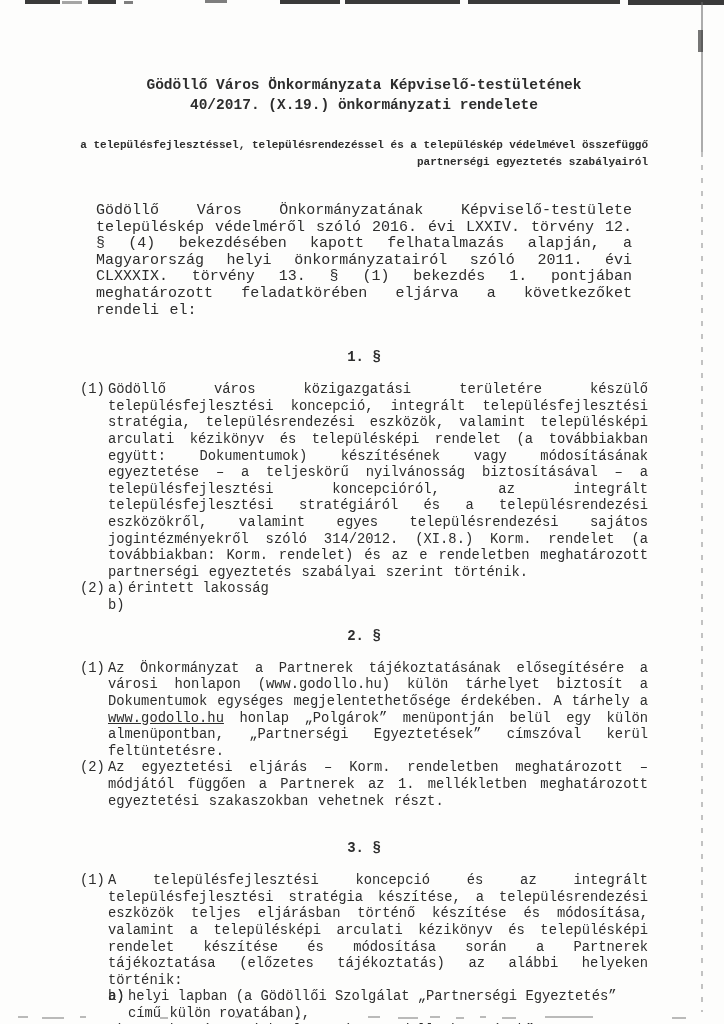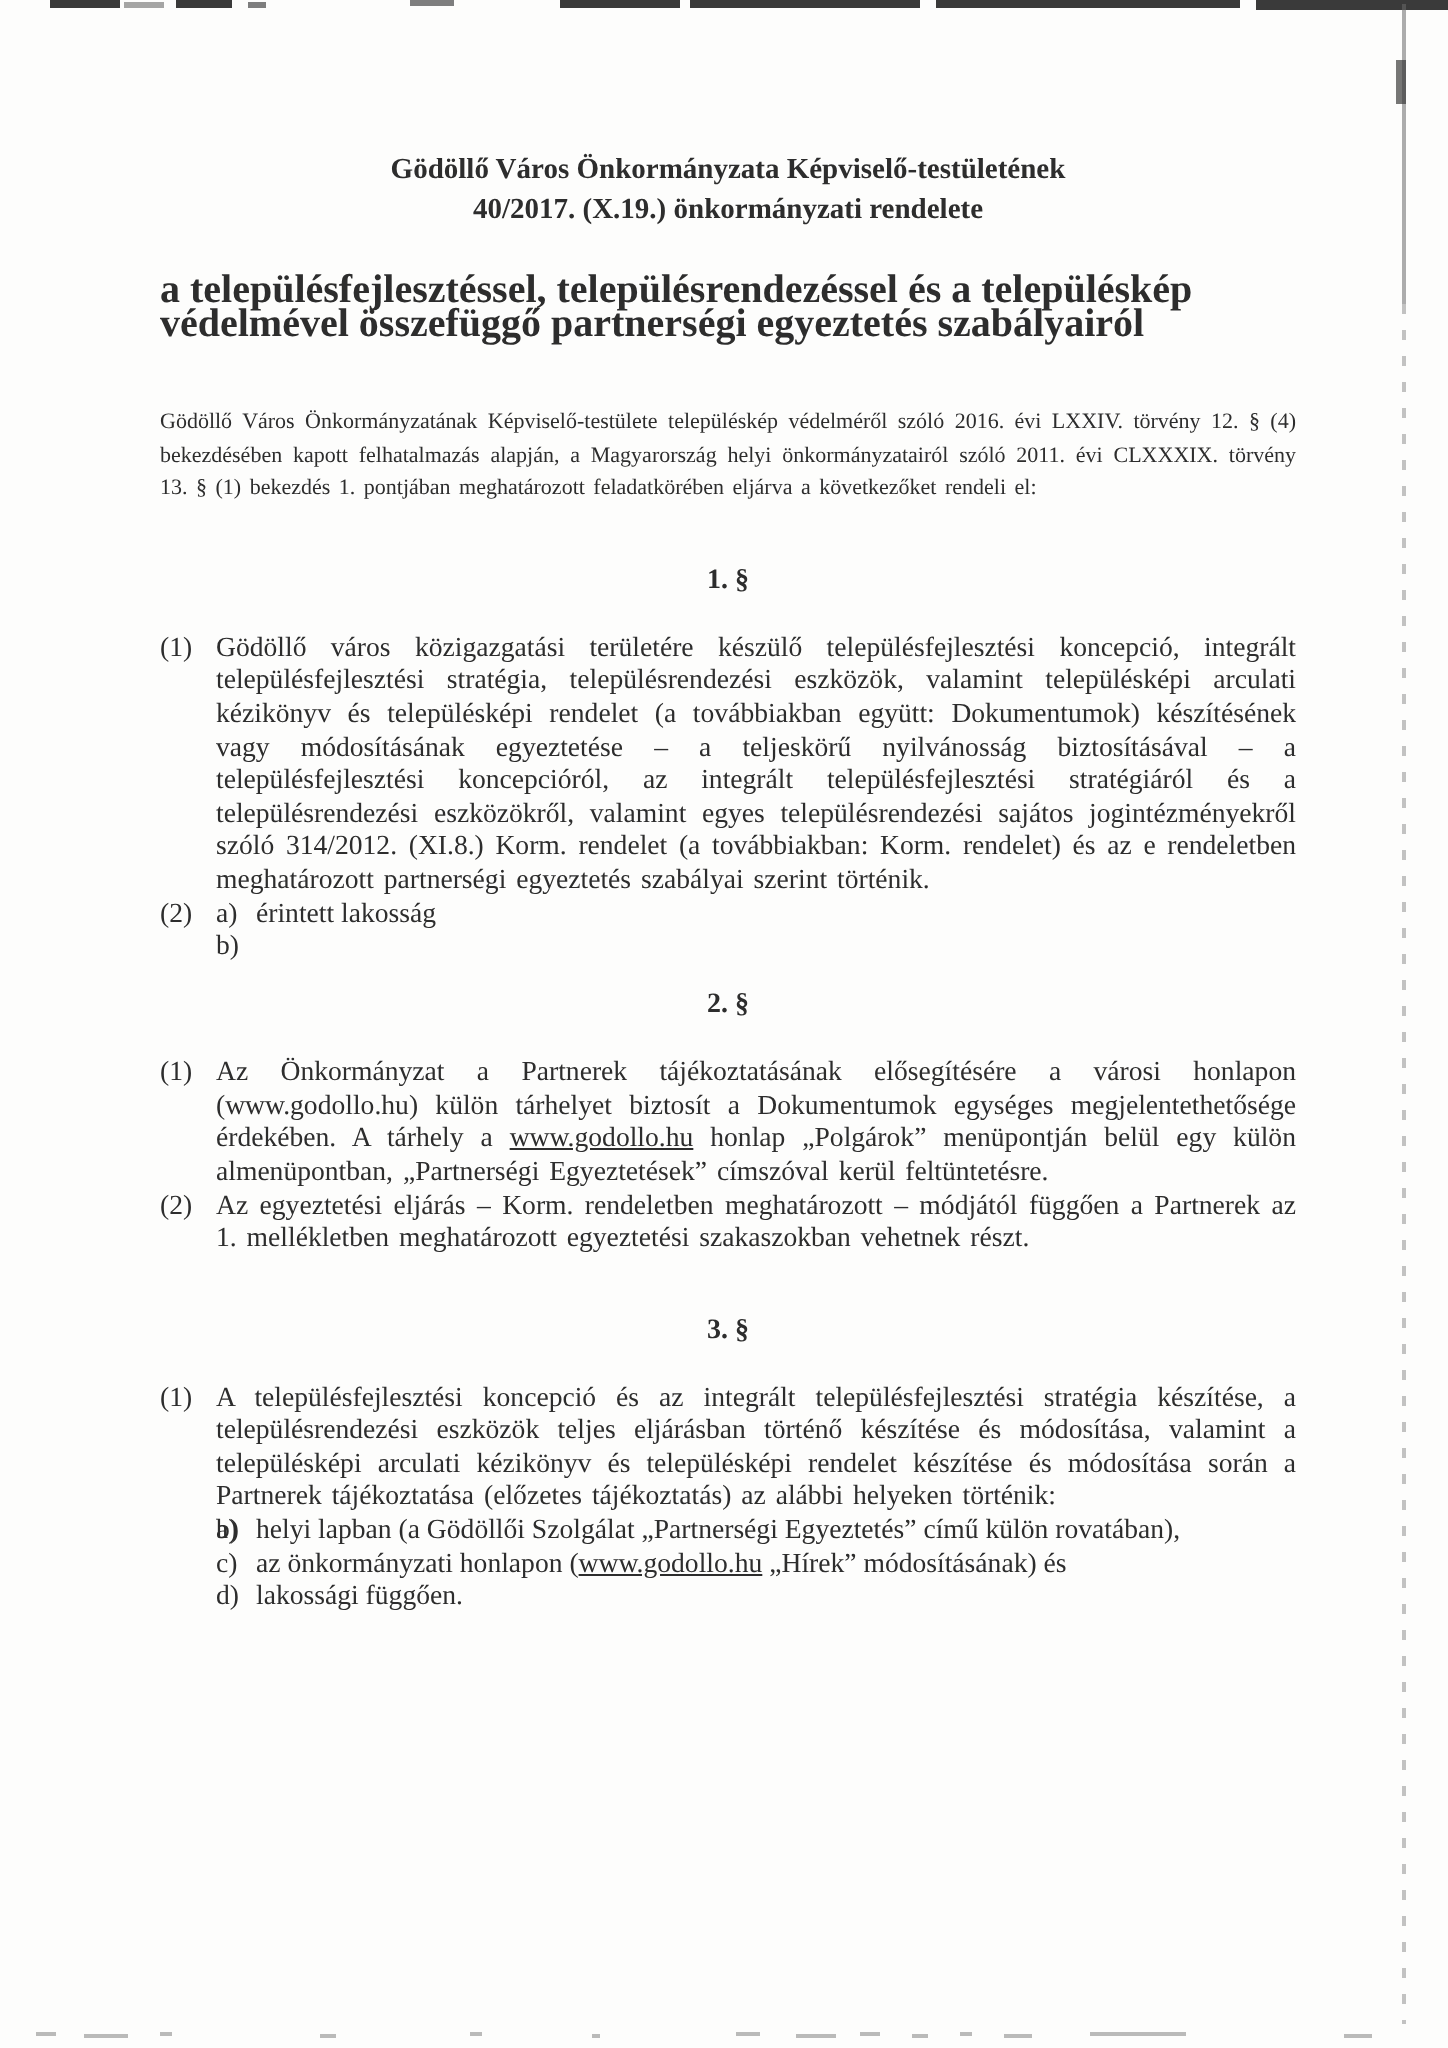--- a/index.html
+++ b/index.html
@@ -1,25 +1,25 @@
 <!DOCTYPE html>
 <html lang="hu"><head>
 <meta charset="utf-8">
 <style>
   html,body{margin:0;padding:0;background:#e8e8e8;}
   .page{
     position:relative;width:724px;height:1024px;margin:0 auto;
     background:#fdfdfc;overflow:hidden;
-    font-family:Liberation Serif, serif;
+    font-family:Liberation Mono, monospace;
     color:#2d2d2d;
   }
   .content{position:absolute;left:80px;top:75px;width:568px;}
   .doc-title{font-size:14.5px;font-weight:bold;text-align:center;line-height:20px;margin:0 0 22px;}
-  .doc-subtitle{font-size:20px;font-weight:bold;text-align:left;line-height:17px;margin:0 0 32px;}
-  .intro{font-size:11px;line-height:16.6px;text-align:justify;word-spacing:1.5px;margin:0;}
+  .doc-subtitle{font-size:11px;font-weight:bold;text-align:right;line-height:17px;margin:0 0 32px;}
+  .intro{font-size:15px;line-height:16.6px;text-align:justify;word-spacing:1.5px;margin:16px;}
   .section-heading{font-size:14px;font-weight:bold;text-align:center;margin:30px 0 17px;}
   .item{position:relative;padding-left:28px;font-size:13.8px;line-height:16.6px;text-align:justify;word-spacing:1.5px;}
   .item > .num{position:absolute;left:0;top:0;}
   .subitem{position:relative;padding-left:48px;font-size:13.8px;line-height:16.6px;text-align:left;}
   .subitem > .num{position:absolute;left:28px;top:0;}
   .u{text-decoration:underline;}
   
   .art{position:absolute;background:#3a3a3a;}
   .art.light{opacity:.45;}
   .art.mid{opacity:.65;}

